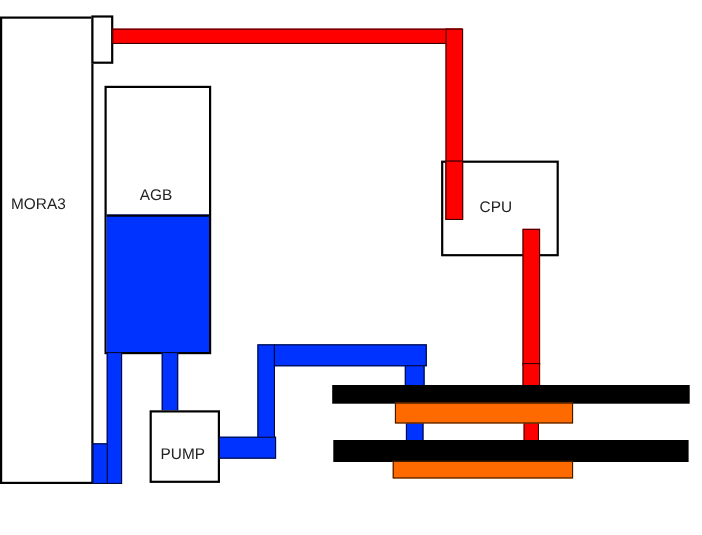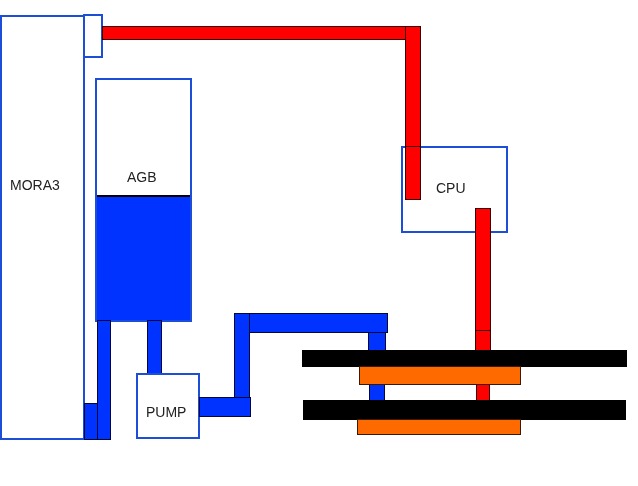--- a/index.html
+++ b/index.html
@@ -1,19 +1,19 @@
 <!DOCTYPE html>
 <html><head>
   <meta charset="utf-8">
   <style>
     html, body { margin: 0; padding: 0; background: #ffffff; }
     body { width: 638px; height: 486px; position: relative; overflow: hidden;
            font-family: "Liberation Sans", sans-serif; }
     .abs { position: absolute; box-sizing: border-box; }
-    .box { background: #ffffff; border: 2px solid #1d4ed8; }
+    .box { background: #ffffff; border: 2px solid #000000; }
     .label { position: absolute; font-size: 14px; color: #222222; white-space: nowrap; }
     .red { background: #ff0000; border: 1px solid #3a0000; }
     .blue { background: #0033ff; border: 1px solid #000933; }
     .rad { background: #000000; }
     .plate { background: #ff6a00; border: 1px solid #3a1a00; }
   </style>
 </head>
 <body>
 
 <div class="abs box" style="left:0; top:15px; width:85px; height:425px;">

